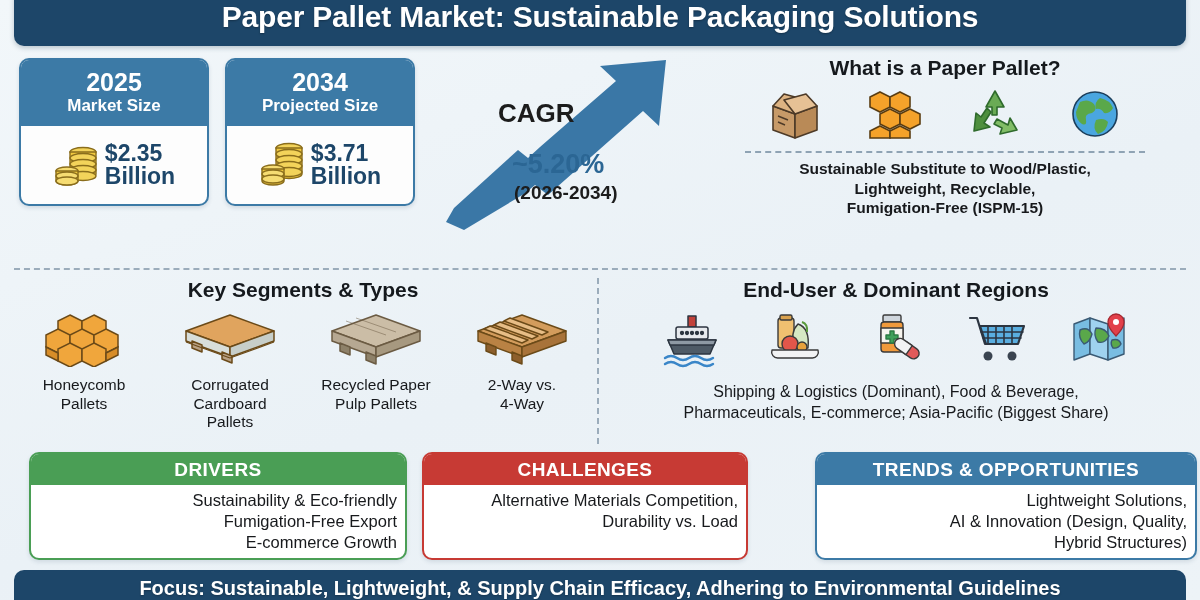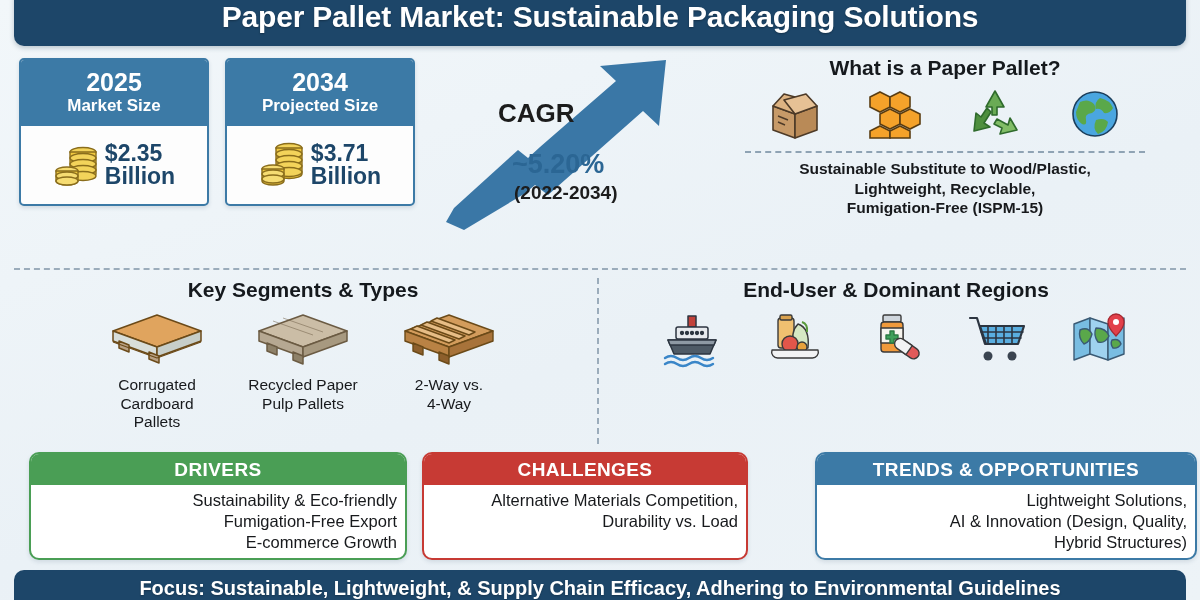--- a/index.html
+++ b/index.html
@@ -33,21 +33,21 @@
   }
 
   
   .top-row { position: absolute; left: 0; top: 54px; width: 1200px; height: 206px; }
 
   .stat-card {
     position: absolute; top: 4px;
     width: 190px; height: 148px;
     background: #fdfdfd;
     border: 2px solid #3c7aa6;
-    border-radius: 5px;
+    border-radius: 10px;
     overflow: hidden;
     box-shadow: 0 2px 4px rgba(30,60,90,.14);
   }
   .stat-card.c1 { left: 19px; }
   .stat-card.c2 { left: 225px; }
   .stat-head {
     background: #3c7aa6;
     height: 66px;
     display: flex; flex-direction: column;
     align-items: center; justify-content: center;
@@ -233,21 +233,21 @@
     </div>
 
     <div class="cagr-wrap">
       <span>
         <svg width="250" height="180" viewBox="0 0 250 180">
           <path d="M6 168 L14 154 L78 96 L88 104 L100 93 L176 27 L160 12 L226 6 L219 72 L203 57 L108 141 L95 131 L84 140 L24 176 Z" fill="#3a77a6"></path>
         </svg>
       </span>
       <span class="cagr-label">CAGR</span>
       <span class="cagr-value">~5.20%</span>
-      <span class="cagr-range">(2022-2034)</span>
+      <span class="cagr-range">(2026-2034)</span>
     </div>
 
     <div class="whatis">
       <h2>What is a Paper Pallet?</h2>
       <div class="icon-row">
         <span>
           <svg width="58" height="56" viewBox="0 0 58 56">
             <g stroke="#4d3a27" stroke-width="1.6" stroke-linejoin="round">
               <path d="M7 20 L29 28 L29 52 L7 44 Z" fill="#c79a68"></path>
               <path d="M51 20 L29 28 L29 52 L51 44 Z" fill="#b98a57"></path>
@@ -295,20 +295,41 @@
     </div>
   </div>
 
   <div class="div-h"></div>
   <div class="div-v"></div>
 
   <div class="mid mid-left">
     <h2>Key Segments &amp; Types</h2>
     <div class="seg-row">
 
+      <div class="seg">
+        <div class="art">
+          <svg width="100" height="56" viewBox="0 0 100 56">
+            <g stroke="#6b4a18" stroke-width="1.5">
+              <g fill="#f0a63c">
+                <polygon points="36,4 48,10 48,22 36,28 24,22 24,10"></polygon>
+                <polygon points="60,4 72,10 72,22 60,28 48,22 48,10"></polygon>
+                <polygon points="24,18 36,24 36,36 24,42 12,36 12,24"></polygon>
+                <polygon points="48,18 60,24 60,36 48,42 36,36 36,24"></polygon>
+                <polygon points="72,18 84,24 84,36 72,42 60,36 60,24"></polygon>
+                <polygon points="36,32 48,38 48,50 36,56 24,50 24,38"></polygon>
+                <polygon points="60,32 72,38 72,50 60,56 48,50 48,38"></polygon>
+              </g>
+              <path d="M12,36 v8 l12,6 v-8 Z" fill="#d88d28"></path>
+              <path d="M84,36 v8 l-12,6 v-8 Z" fill="#d88d28"></path>
+            </g>
+          </svg>
+        </div>
+        <div class="cap" style="white-space:pre-line">Honeycomb
+Pallets</div>
+      </div>
 
       <div class="seg">
         <div class="art">
           <svg width="104" height="56" viewBox="0 0 104 56">
             <g stroke="#6b4a18" stroke-width="1.5" stroke-linejoin="round">
               <polygon points="52,4 96,20 52,36 8,20" fill="#e0a45e"></polygon>
               <path d="M8,20 v10 l44,16 v-10 Z" fill="#d8deda"></path>
               <path d="M96,20 v10 l-44,16 v-10 Z" fill="#c7cec9"></path>
               <path d="M14,30 v7 l10,4 v-7 Z" fill="#b9a184"></path>
               <path d="M44,41 v7 l10,4 v-7 Z" fill="#b9a184"></path>
@@ -436,20 +457,22 @@
             <path d="M12 20 q8 -4 12 4 q-2 8 -8 10 q-6 -6 -4 -14 Z" fill="#5aa84a"></path>
             <path d="M28 18 q10 0 13 8 q-4 8 -11 6 q-5 -7 -2 -14 Z" fill="#5aa84a"></path>
             <path d="M44 30 q7 -2 9 4 q-3 5 -8 4 q-3 -4 -1 -8 Z" fill="#5aa84a"></path>
           </g>
           <path d="M48 4 a8 8 0 0 1 8 8 c0 6 -8 14 -8 14 s-8 -8 -8 -14 a8 8 0 0 1 8 -8 Z" fill="#e2404a" stroke="#a52830" stroke-width="1.3"></path>
           <circle cx="48" cy="12" r="3" fill="#ffffff"></circle>
         </svg>
       </span>
 
     </div>
+    <div class="eu-text" style="white-space:pre-line">Shipping &amp; Logistics (Dominant), Food &amp; Beverage,
+Pharmaceuticals, E-commerce; Asia-Pacific (Biggest Share)</div>
   </div>
 
   <div class="panels">
 
     <div class="panel p1">
       <div class="ph">DRIVERS</div>
       <div class="pb" style="white-space:pre-line">Sustainability &amp; Eco-friendly
 Fumigation-Free Export
 E-commerce Growth</div>
     </div>

